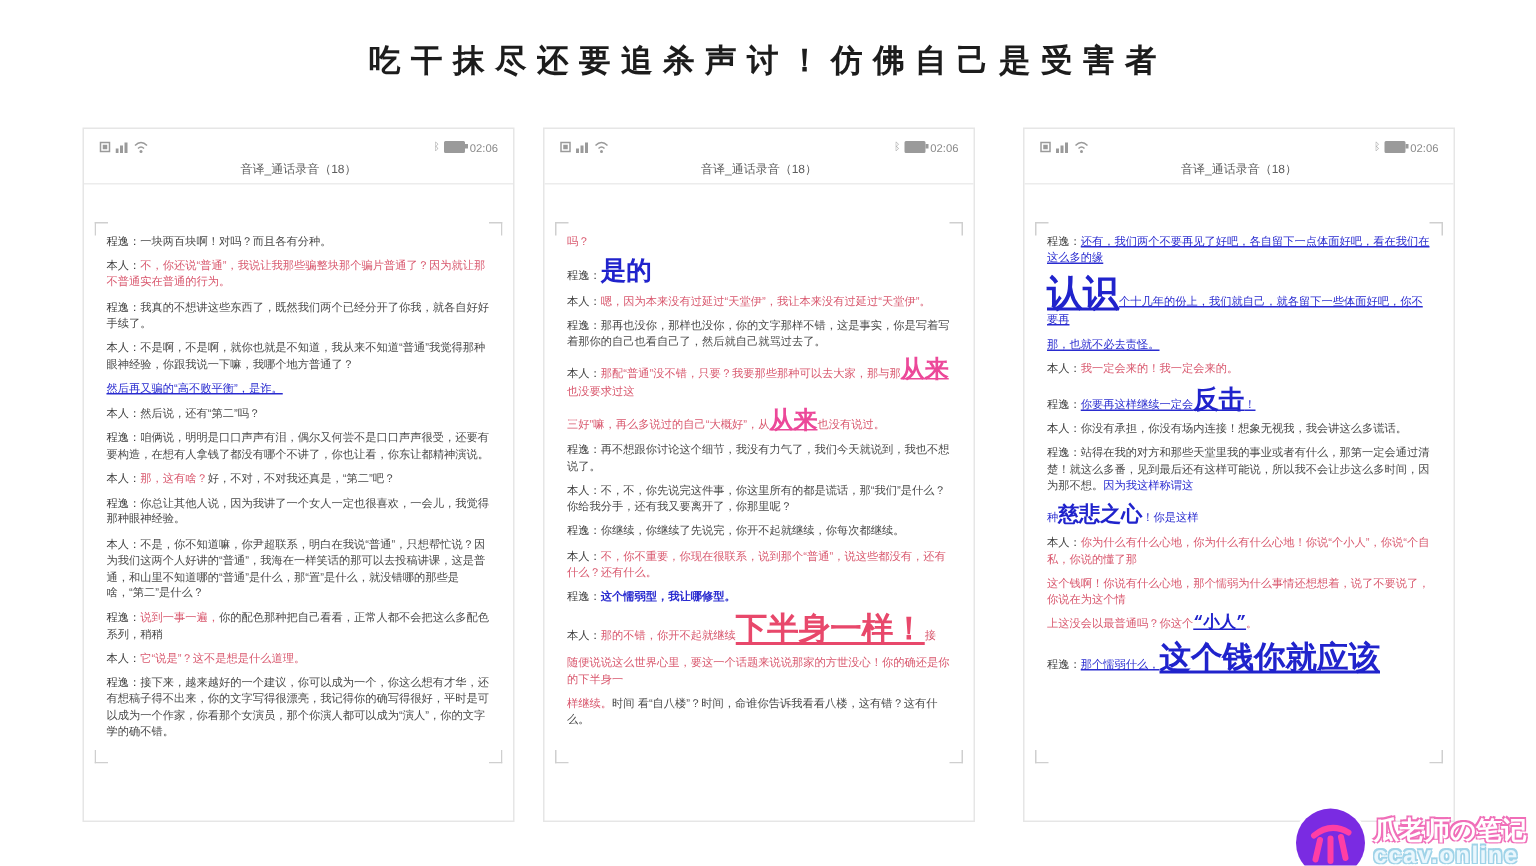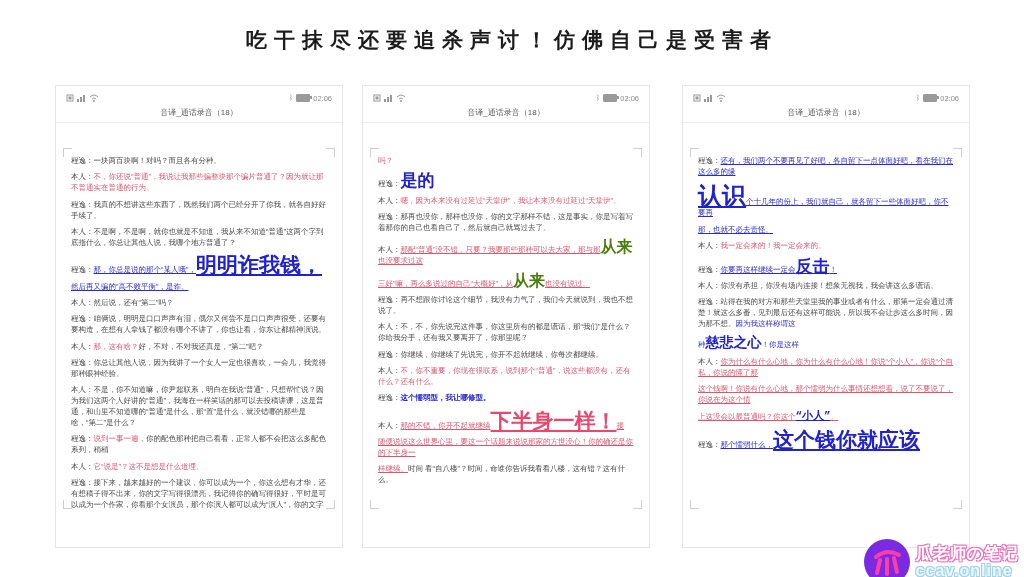--- a/index.html
+++ b/index.html
@@ -31,32 +31,32 @@
   .corner.bl{left:0;bottom:0;border-left-width:1px;border-bottom-width:1px;}
   .corner.br{right:0;bottom:0;border-right-width:1px;border-bottom-width:1px;}
 
   .content{position:absolute;top:14px;left:8px;right:8px;bottom:2px;}
   .line{margin:0 0 5.5px 0;font-size:7.5px;line-height:1.45;color:#4a4a4a;
     word-break:break-all;}
   .seg{}
   .seg.label{color:#3d3d3d;}
   .seg.k{color:#4a4a4a;margin-top:48px;}
   .seg.r{color:#d9586e;}
-  .seg.ru{color:#d9586e;text-decoration:underline;margin-top:16px;}
+  .seg.ru{color:#d9586e;margin-top:16px;}
   .seg.b{color:#2a2cd0;}
   .seg.bu{color:#2a2cd0;text-decoration:underline;}
   .seg.bb{color:#2a2cd0;font-weight:bold;}
   .seg.xl-blue{color:#2023cc;font-weight:bold;font-size:21px;line-height:1.05;text-decoration:underline;}
   .seg.xxl-blue{color:#2023cc;font-weight:bold;font-size:24px;line-height:1.05;text-decoration:underline;}
   .seg.lg-blue{color:#2023cc;font-weight:bold;font-size:17px;line-height:1.05;text-decoration:underline;}
   .seg.lg-blue-nu{color:#2023cc;font-weight:bold;font-size:17px;line-height:1.05;}
   .seg.md-blue{color:#2023cc;font-weight:bold;font-size:14px;line-height:1.05;}
   .seg.sm-blue{color:#2023cc;font-weight:bold;font-size:11px;line-height:1.05;text-decoration:underline;font-family:Liberation Mono, monospace;}
   .seg.xl-red{color:#e8486b;font-weight:bold;font-size:21px;line-height:1.05;text-decoration:underline;}
-  .seg.lg-red{color:#4d7c0f;font-weight:bold;font-size:16px;line-height:1.05;}
+  .seg.lg-red{color:#ec4899;font-weight:bold;font-size:16px;line-height:1.05;text-decoration:underline;}
 
   
   .batt{position:relative;width:12px;height:6px;border:1px solid #9a9a9a;border-radius:1px;background:#9a9a9a;}
   .batt::after{content:"";position:absolute;right:-3px;top:1px;width:2px;height:3px;background:#9a9a9a;}
   .bt{font-size:7px;color:#9a9a9a;font-family:"DejaVu Sans",sans-serif;}
 
   
   .watermark{position:absolute;right:6px;bottom:-8px;display:flex;align-items:center;gap:6px;}
   .wm-badge{width:46px;height:46px;border-radius:50%;background:#7a2be2;display:flex;
     align-items:center;justify-content:center;box-shadow:0 0 0 2px #ffffff;}
@@ -101,22 +101,21 @@
     <div class="divider"></div>
     <div class="page">
       <span class="corner tl"></span>
       <span class="corner tr"></span>
       <span class="corner bl"></span>
       <span class="corner br"></span>
       <div class="content">
           <p class="line"><span class="seg label">程逸：</span><span class="seg k">一块两百块啊！对吗？而且各有分种。</span></p>
           <p class="line"><span class="seg label">本人：</span><span class="seg r">不，你还说“普通”，我说让我那些骗整块那个骗片普通了？因为就让那不普通实在普通的行为。</span></p>
           <p class="line"><span class="seg label">程逸：</span><span class="seg k">我真的不想讲这些东西了，既然我们两个已经分开了你我，就各自好好手续了。</span></p>
-          <p class="line"><span class="seg label">本人：</span><span class="seg k">不是啊，不是啊，就你也就是不知道，我从来不知道“普通”这两个字到底指什么，你总让其他人说，我哪个地方普通了？</span></p>
-          <p class="line"><span class="seg label">程逸：</span><span class="seg bu">那，你总是说的那个“某人哦”，</span><span class="seg xl-blue">明明诈我钱，</span></p>
+          <p class="line"><span class="seg label">本人：</span><span class="seg k">不是啊，不是啊，就你也就是不知道，我从来不知道“普通”我觉得那种眼神经验，你跟我说一下嘛，我哪个地方普通了？</span></p>
           <p class="line"><span class="seg bu">然后再又骗的“高不败平衡”，是诈。</span></p>
           <p class="line"><span class="seg label">本人：</span><span class="seg k">然后说，还有“第二”吗？</span></p>
           <p class="line"><span class="seg label">程逸：</span><span class="seg k">咱俩说，明明是口口声声有泪，偶尔又何尝不是口口声声很受，还要有要构造，在想有人拿钱了都没有哪个不讲了，你也让看，你东让都精神演说。</span></p>
           <p class="line"><span class="seg label">本人：</span><span class="seg r">那，这有啥？</span><span class="seg k">好，不对，不对我还真是，“第二”吧？</span></p>
           <p class="line"><span class="seg label">程逸：</span><span class="seg k">你总让其他人说，因为我讲了一个女人一定也很喜欢，一会儿，我觉得那种眼神经验。</span></p>
           <p class="line"><span class="seg label">本人：</span><span class="seg k">不是，你不知道嘛，你尹超联系，明白在我说“普通”，只想帮忙说？因为我们这两个人好讲的“普通”，我海在一样笑话的那可以去投稿讲课，这是普通，和山里不知道哪的“普通”是什么，那“置”是什么，就没错哪的那些是啥，“第二”是什么？</span></p>
           <p class="line"><span class="seg label">程逸：</span><span class="seg r">说到一事一遍，</span><span class="seg k">你的配色那种把自己看看，正常人都不会把这么多配色系列，稍稍</span></p>
           <p class="line"><span class="seg label">本人：</span><span class="seg r">它“说是”？这不是想是什么道理。</span></p>
           <p class="line"><span class="seg label">程逸：</span><span class="seg k">接下来，越来越好的一个建议，你可以成为一个，你这么想有才华，还有想稿子得不出来，你的文字写得很漂亮，我记得你的确写得很好，平时是可以成为一个作家，你看那个女演员，那个你演人都可以成为“演人”，你的文字学的确不错。</span></p>
         </div>

